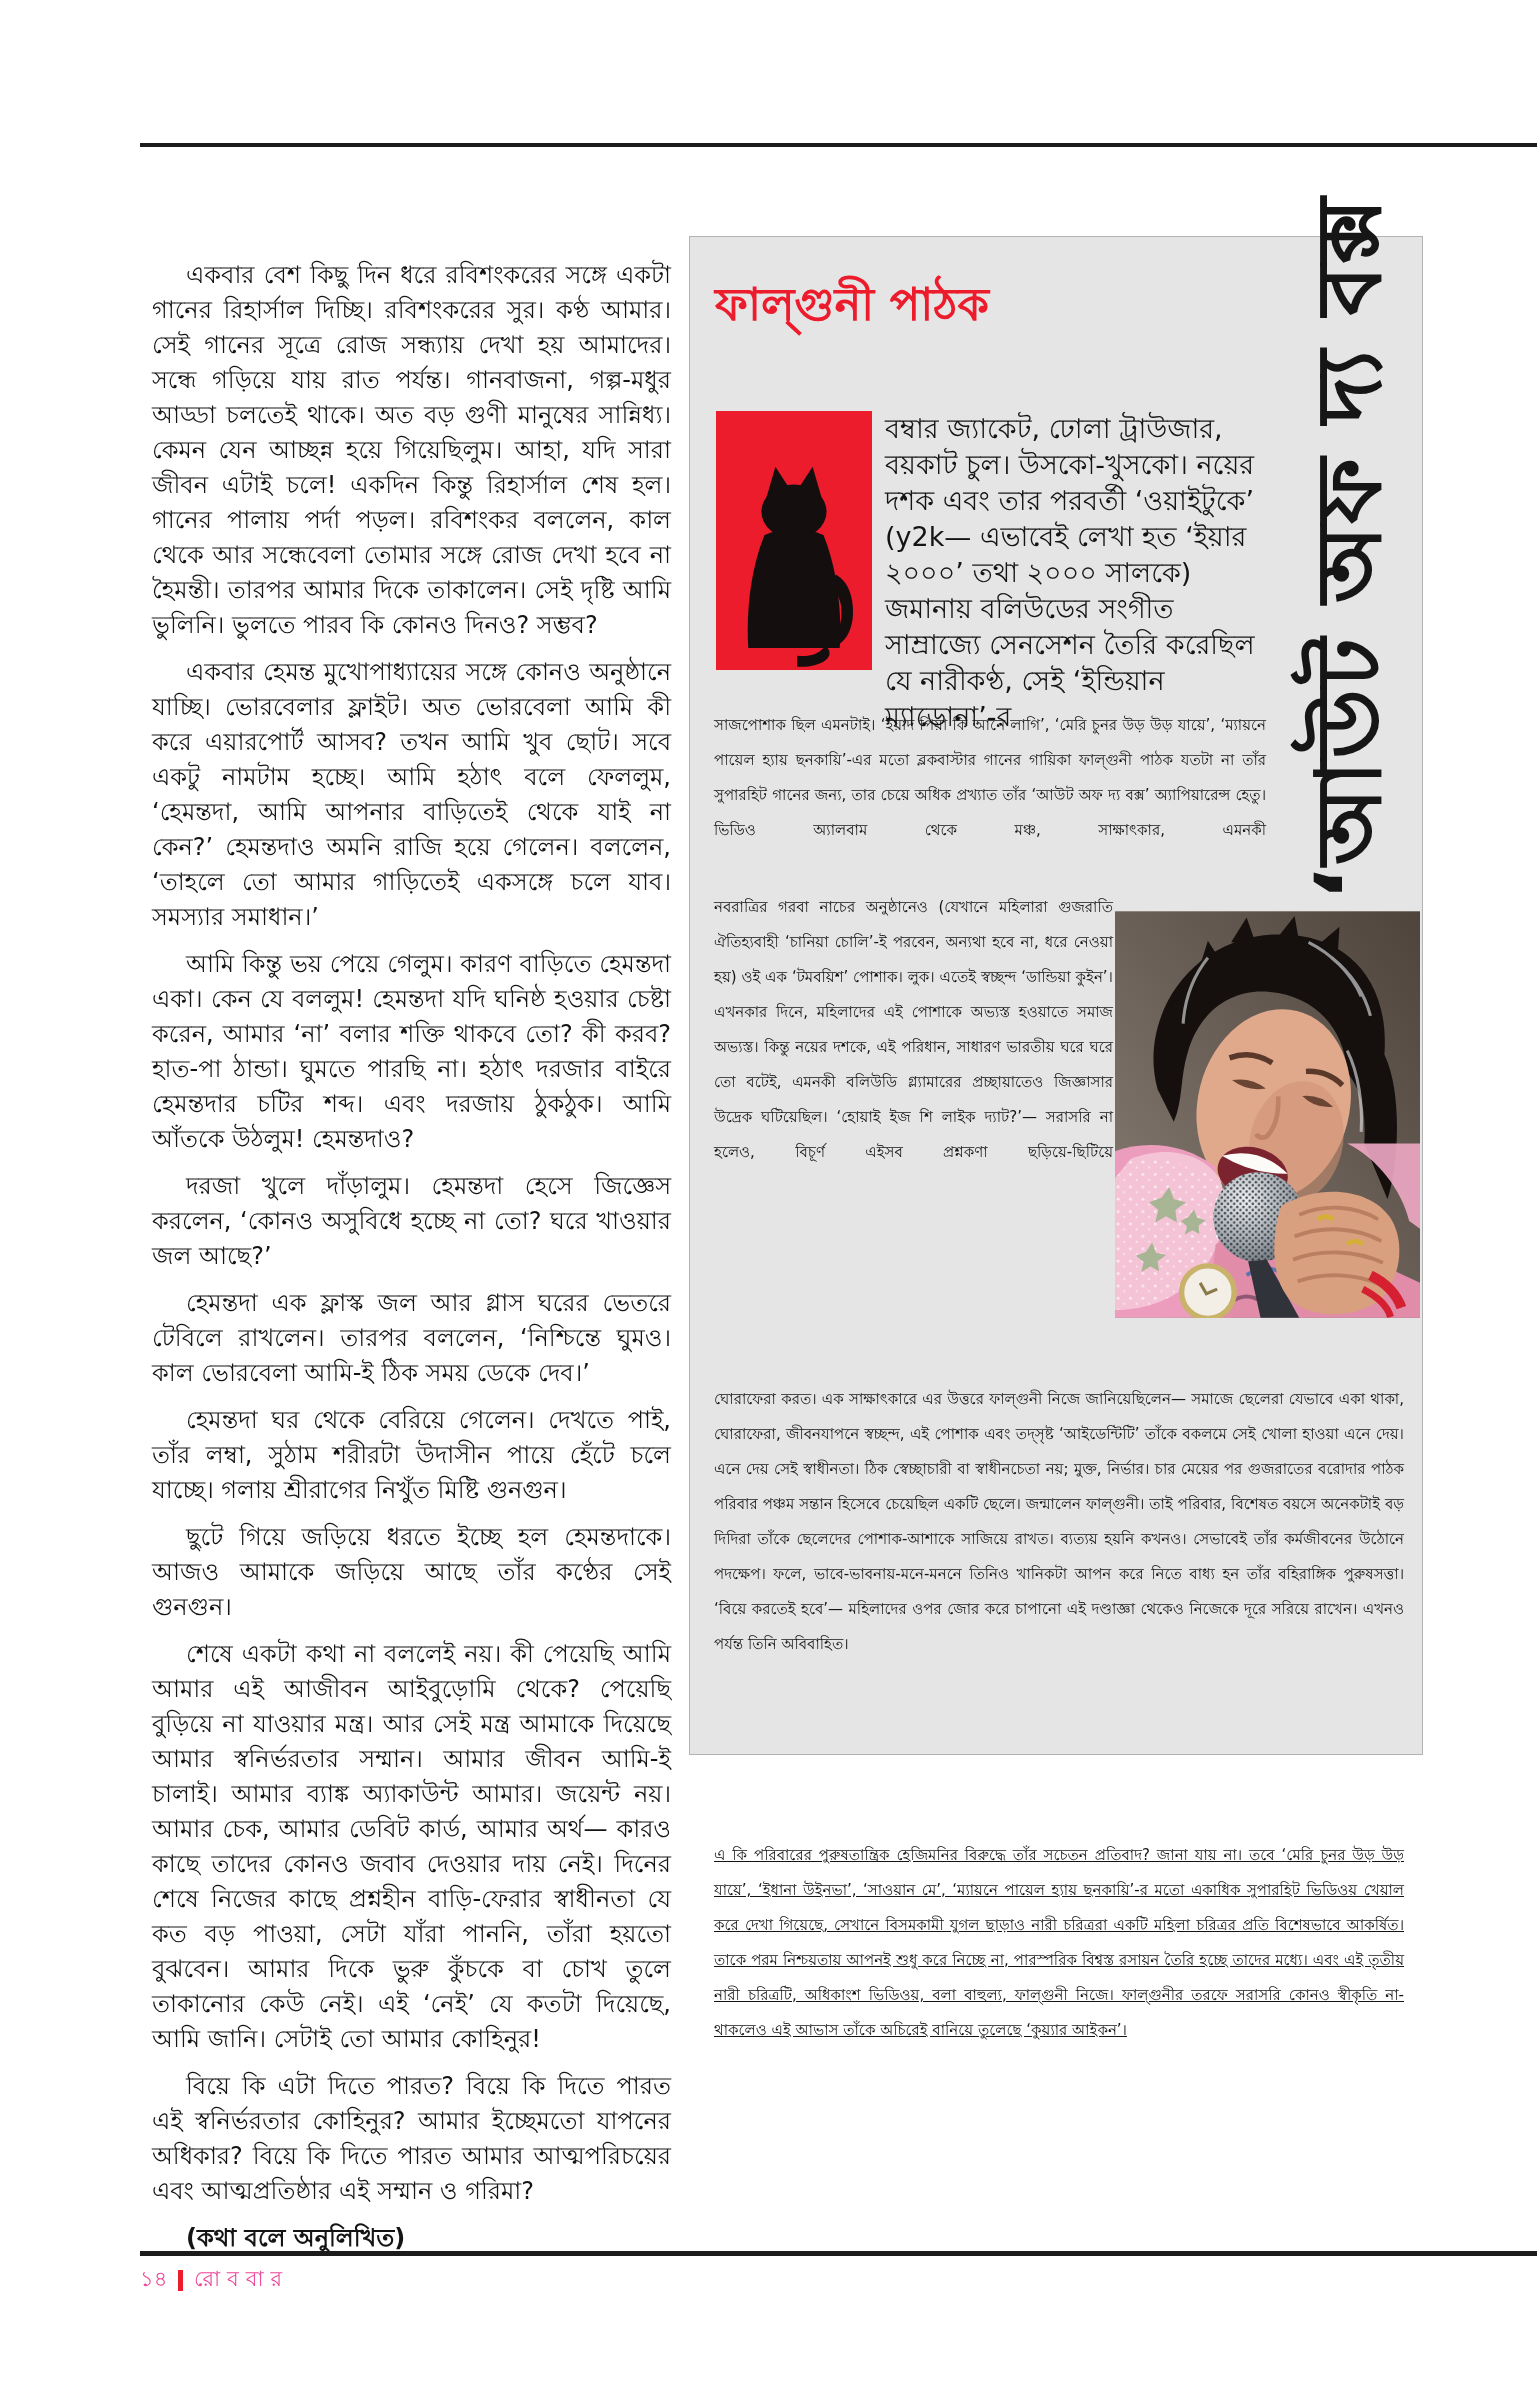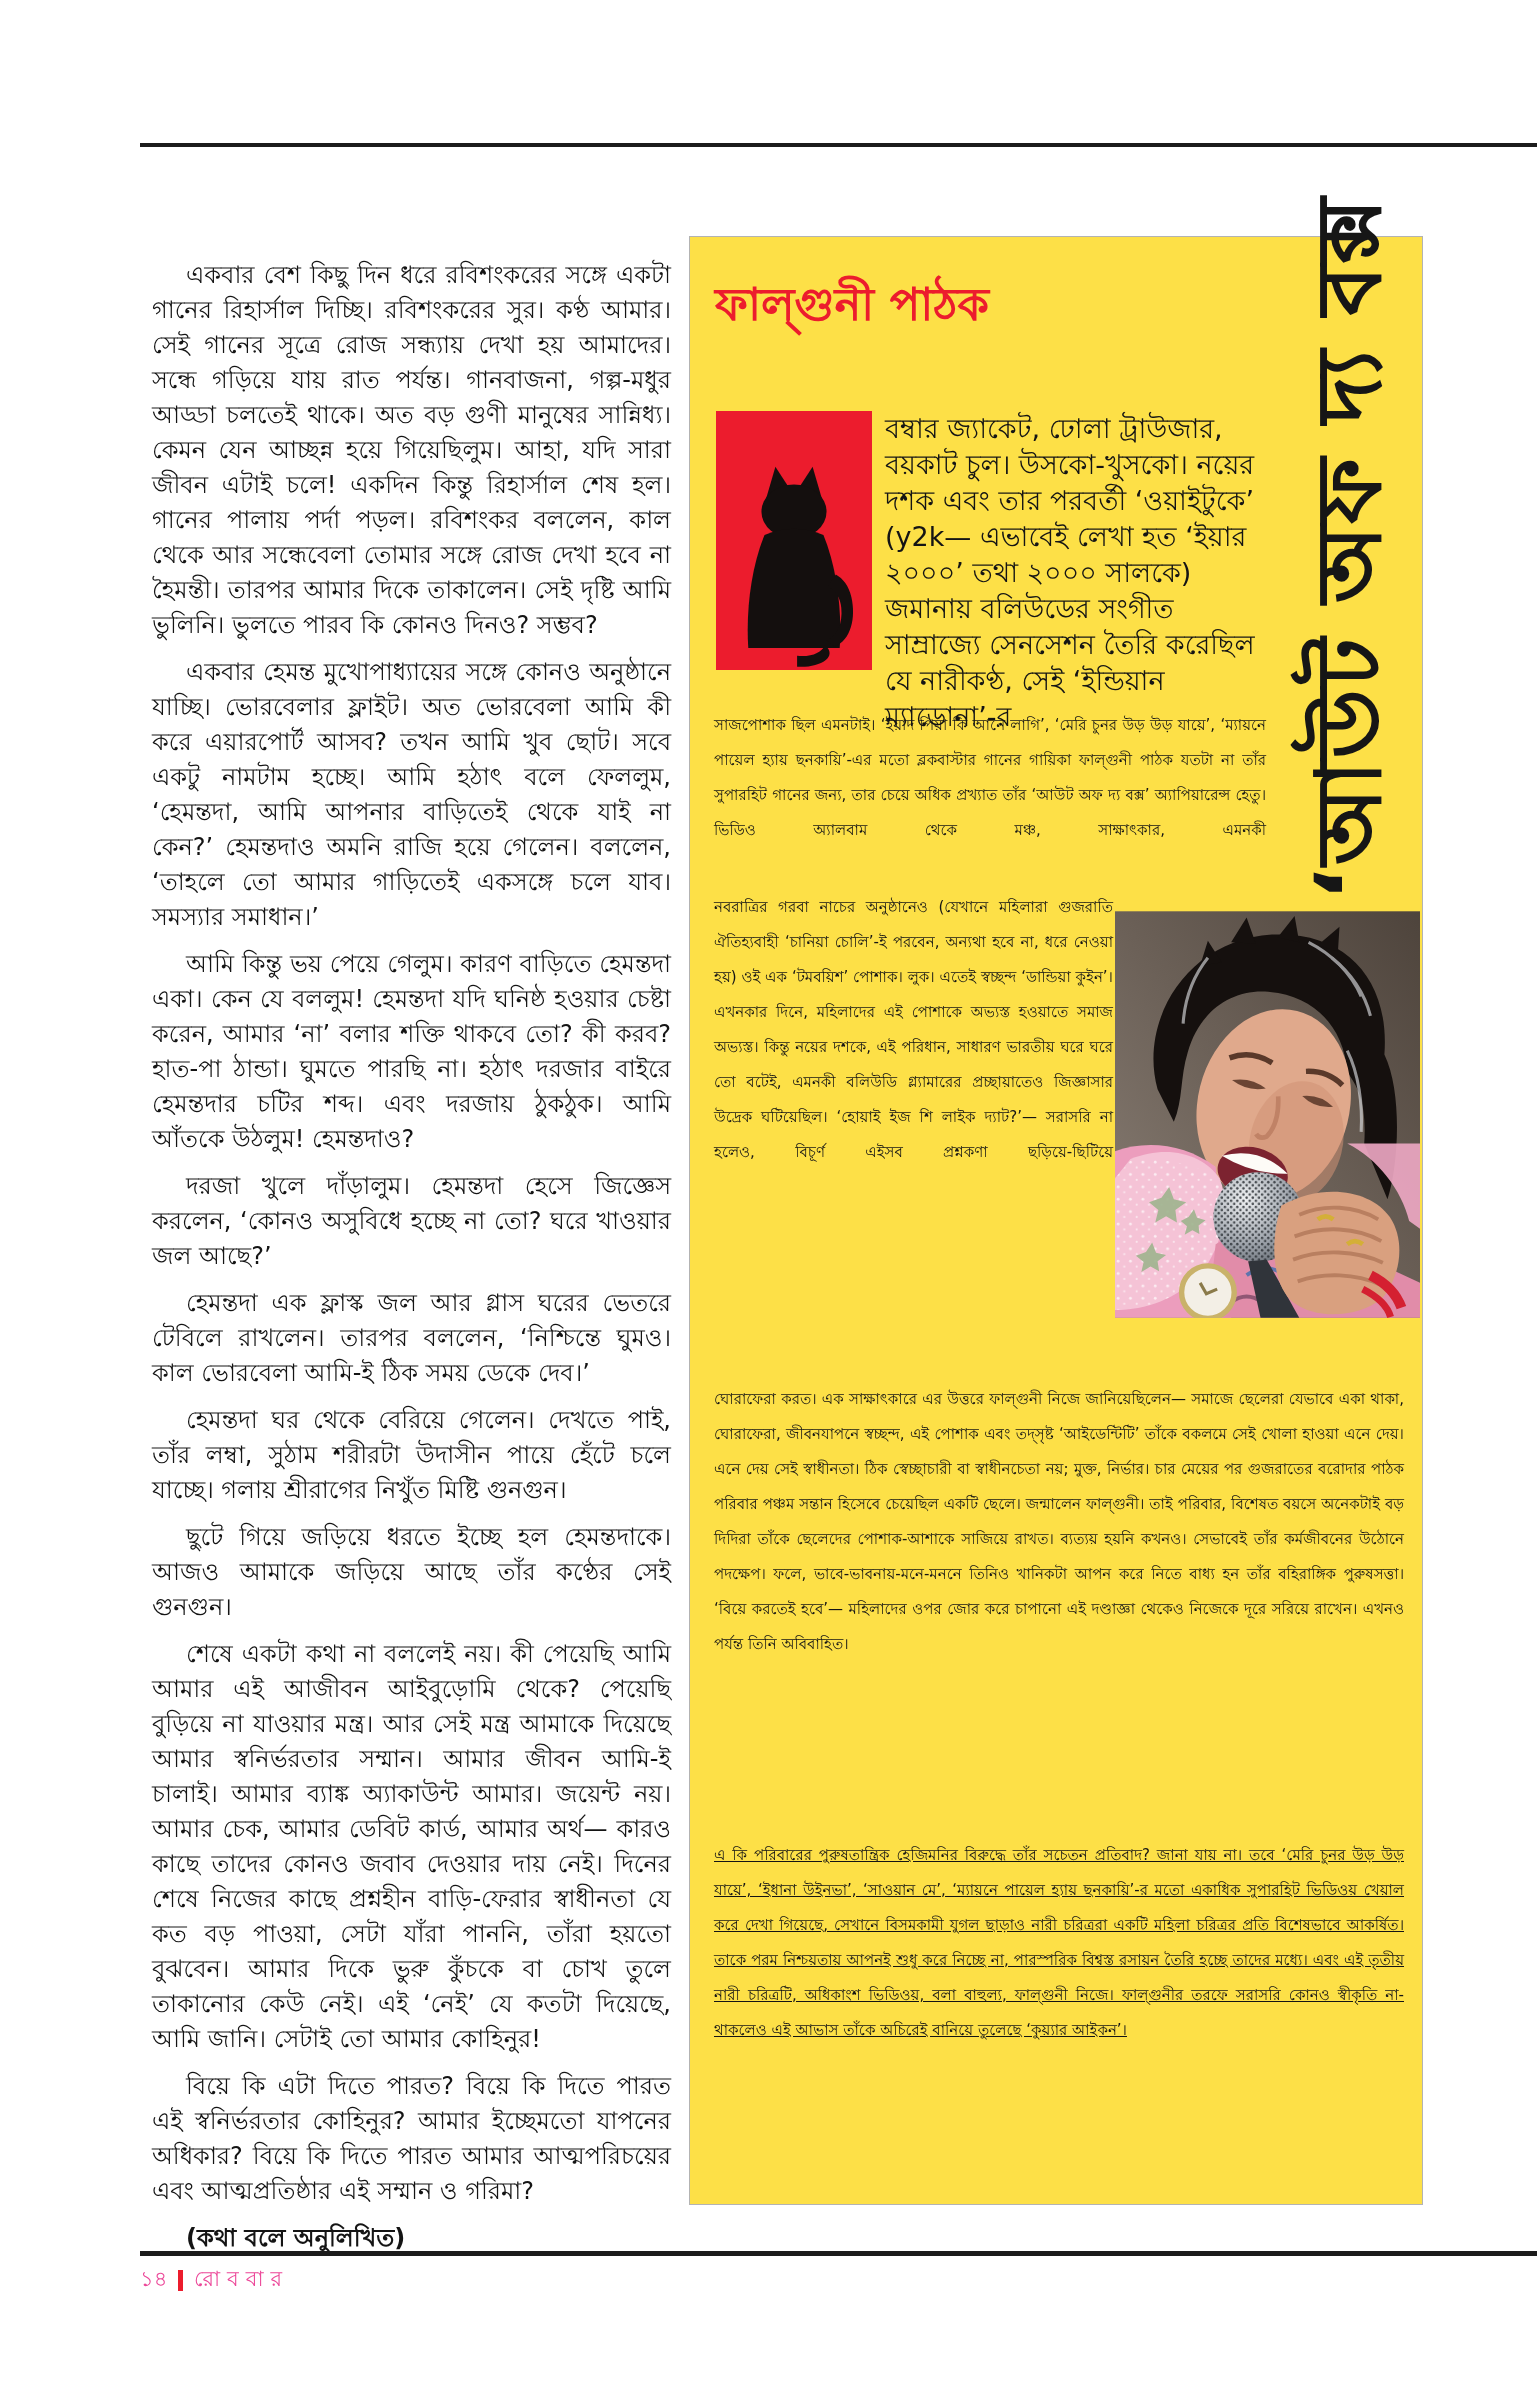--- a/index.html
+++ b/index.html
@@ -15,22 +15,22 @@
   
   .left-col{
     position:absolute;left:140px;top:246px;width:543px;
     font-size:24px;line-height:35px;text-align:justify;
   }
   .left-col p{margin:12px;text-indent:34px;}
   .byline{margin-top:7.8px;font-weight:bold;text-indent:0;}
 
   
   .box{
-    position:absolute;left:689px;top:236px;width:734px;height:1969px;
-    border:1.6px solid #b3b3b3;background:#fde047;box-sizing:border-box;
+    position:absolute;left:689px;top:236px;width:734px;height:1519px;
+    border:1.6px solid #b3b3b3;background:#e5e5e5;box-sizing:border-box;
   }
   .box-headline{
     position:absolute;left:25px;top:33px;
     font-size:45px;font-weight:bold;color:#ec1c2d;white-space:nowrap;
   }
   .cat-block{
     position:absolute;left:26px;top:174px;width:156px;height:259px;
     background:#ec1c2d;display:flex;align-items:flex-end;justify-content:center;
   }
   .cat-block svg{display:block;}

